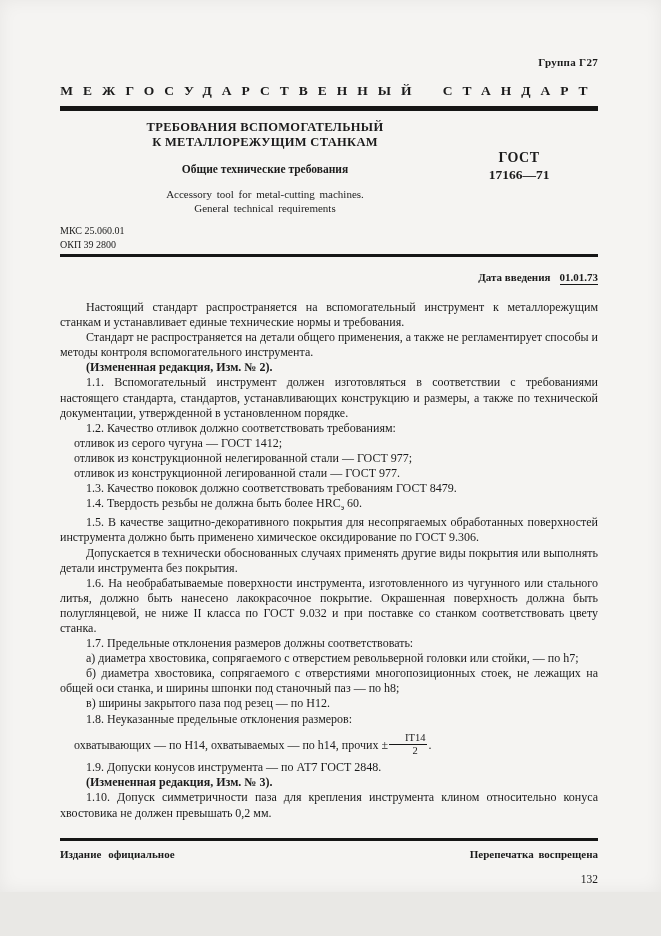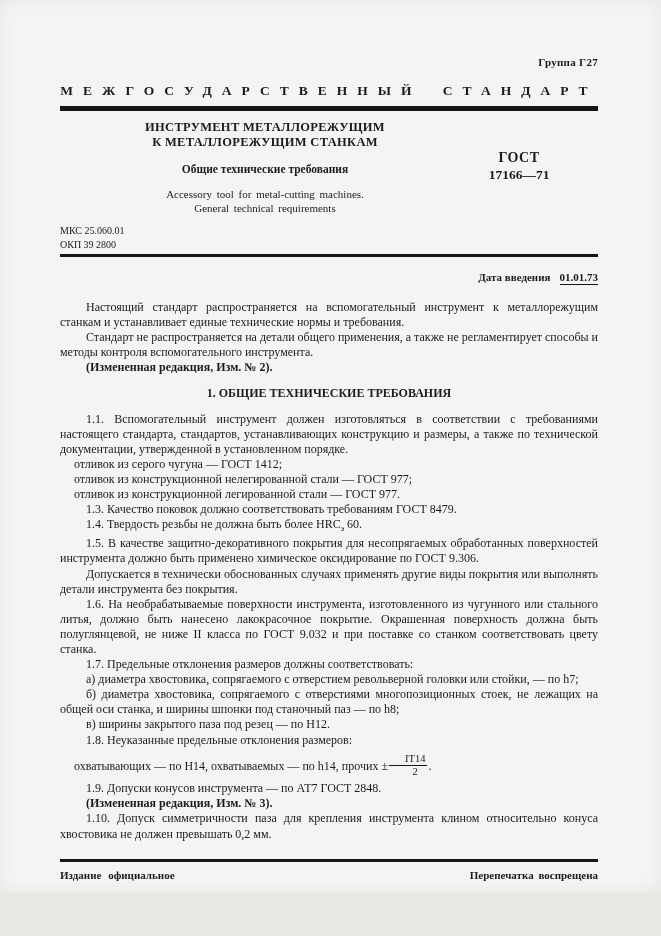--- a/index.html
+++ b/index.html
@@ -55,21 +55,21 @@
 <div class="page">
 
   <div class="group-line">Группа Г27</div>
 
   <div class="standard-type">МЕЖГОСУДАРСТВЕННЫЙ СТАНДАРТ</div>
 
   <div class="rule thick"></div>
 
   <div class="head-grid">
     <div class="head-left">
-      <div class="doc-title">ИНСТРУМЕНТ МЕТАЛЛОРЕЖУЩИМ</div>
+      <div class="doc-title">ТРЕБОВАНИЯ ВСПОМОГАТЕЛЬНЫЙ</div>
       <div class="doc-title">К МЕТАЛЛОРЕЖУЩИМ СТАНКАМ</div>
       <div class="subtitle">Общие технические требования</div>
       <div class="title-en">
         <div>Accessory tool for metal-cutting machines.</div>
         <div>General technical requirements</div>
       </div>
     </div>
     <div class="head-right">
       <div class="gost-label">ГОСТ</div>
       <div class="gost-number">17166—71</div>
@@ -85,23 +85,23 @@
 
   <div class="date-line">
     <span>Дата введения</span><span class="date-value">01.01.73</span>
   </div>
 
   <div class="body-text">
     <p class="para">Настоящий стандарт распространяется на вспомогательный инструмент к металлорежущим станкам и устанавливает единые технические нормы и требования.</p>
     <p class="para">Стандарт не распространяется на детали общего применения, а также не регламентирует способы и методы контроля вспомогательного инструмента.</p>
     <p class="para bold">(Измененная редакция, Изм. № 2).</p>
 
-    <p class="section-heading">1. ОБЩИЕ ТЕХНИЧЕСКИЕ ТРЕБОВАНИЯ</p>
 
     <p class="para">1.1. Вспомогательный инструмент должен изготовляться в соответствии с требованиями настоящего стандарта, стандартов, устанавливающих конструкцию и размеры, а также по технической документации, утвержденной в установленном порядке.</p>
+    <p class="para">1.2. Качество отливок должно соответствовать требованиям:</p>
     <p class="para hang">отливок из серого чугуна — ГОСТ 1412;</p>
     <p class="para hang">отливок из конструкционной нелегированной стали — ГОСТ 977;</p>
     <p class="para hang">отливок из конструкционной легированной стали — ГОСТ 977.</p>
     <p class="para">1.3. Качество поковок должно соответствовать требованиям ГОСТ 8479.</p>
     <p class="para"><span>1.4. Твердость резьбы не должна быть более HRC</span><span class="sub">э</span><span> 60.</span></p>
     <p class="para">1.5. В качестве защитно-декоративного покрытия для несопрягаемых обработанных поверхностей инструмента должно быть применено химическое оксидирование по ГОСТ 9.306.</p>
     <p class="para">Допускается в технически обоснованных случаях применять другие виды покрытия или выполнять детали инструмента без покрытия.</p>
     <p class="para">1.6. На необрабатываемые поверхности инструмента, изготовленного из чугунного или стального литья, должно быть нанесено лакокрасочное покрытие. Окрашенная поверхность должна быть полуглянцевой, не ниже II класса по ГОСТ 9.032 и при поставке со станком соответствовать цвету станка.</p>
     <p class="para">1.7. Предельные отклонения размеров должны соответствовать:</p>
     <p class="para">а) диаметра хвостовика, сопрягаемого с отверстием револьверной головки или стойки, — по h7;</p>

